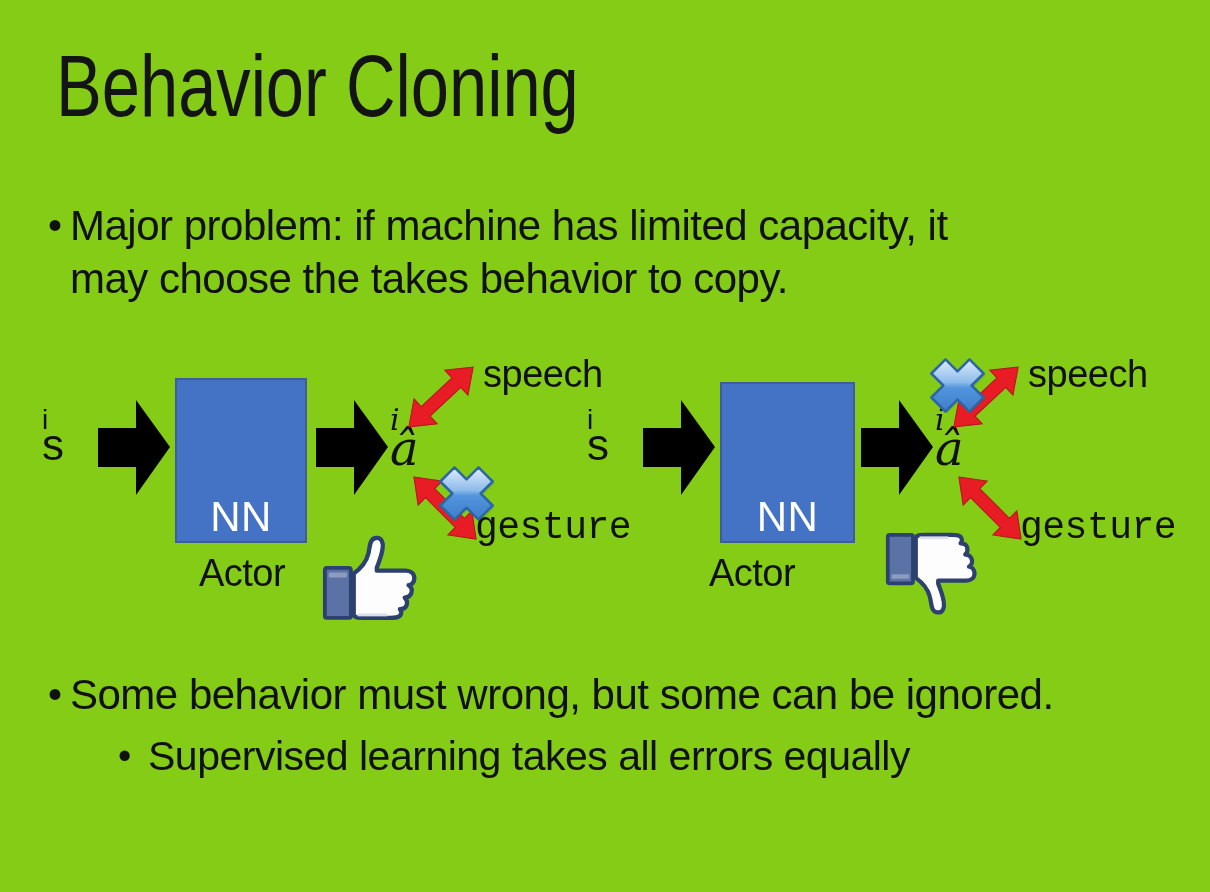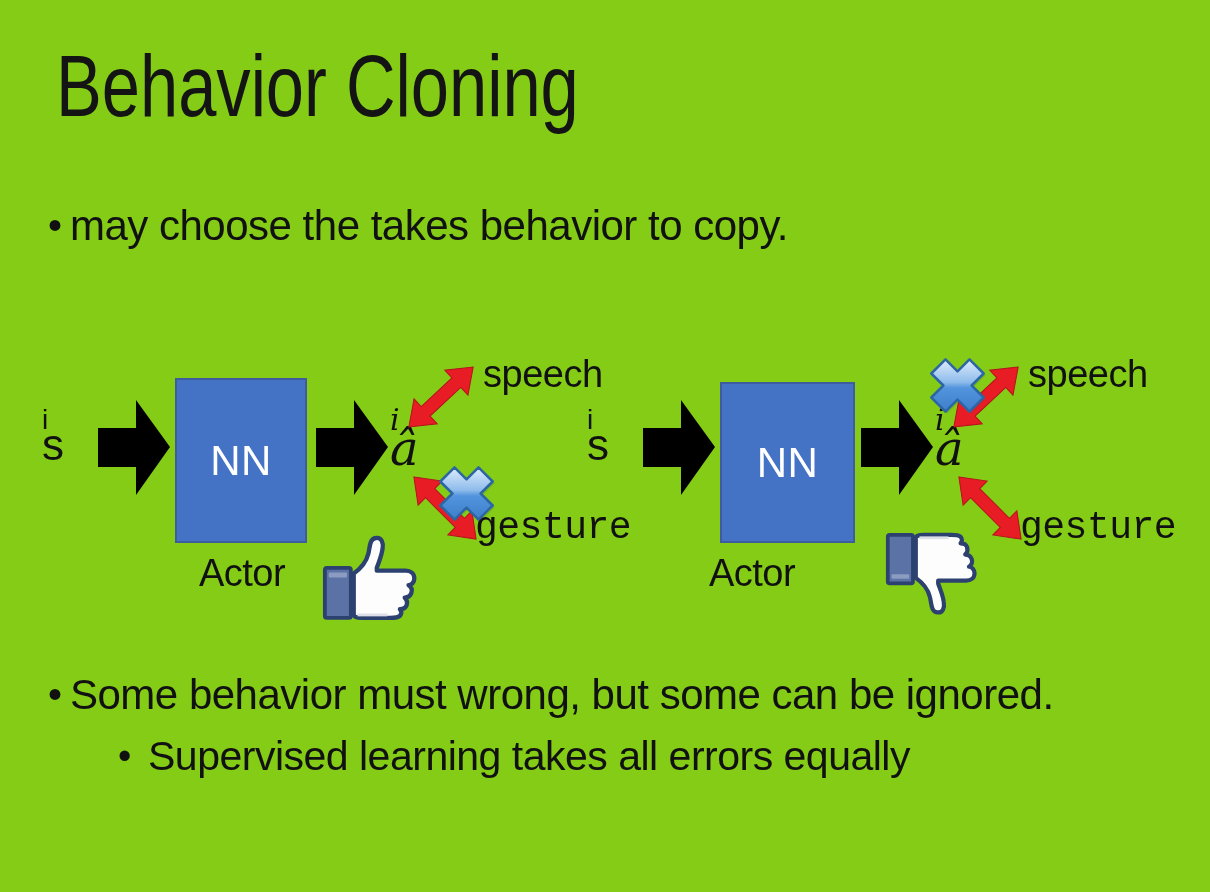--- a/index.html
+++ b/index.html
@@ -26,21 +26,21 @@
   
   .dg{position:absolute;top:350px;width:640px;height:300px;}
   .dg-left{left:0;}
   .dg-right{left:545px;}
   .dg *{position:absolute;}
   .input-label{left:42px;top:70px;font-size:44px;}
   .input-label sub,.output-label sub{font-size:28px;line-height:0;}
   .in-arrow{left:98px;top:50px;width:72px;height:95px;}
   .out-arrow{left:316px;top:50px;width:72px;height:95px;}
   .nn-box{left:175px;top:28px;width:132px;height:165px;background:#4472c4;border:2px solid #3e5c9e;
-          display:flex;align-items:center;justify-content:center;box-sizing:border-box;}
+          display:flex;align-items:flex-end;justify-content:center;box-sizing:border-box;}
   .dg-right .nn-box{top:32px;width:135px;height:161px;}
   .nn-label{position:static;color:#ffffff;font-size:42px;letter-spacing:0.5px;}
   .output-label{left:390px;top:70px;font-size:48px;font-family:"DejaVu Serif",serif;font-style:italic;}
   .output-label sub{font-size:30px;}
   .arrow-speech{left:395px;top:27px;width:92px;height:40px;transform:rotate(-43deg);}
   .arrow-gesture{left:399px;top:138px;width:92px;height:40px;transform:rotate(45deg);}
   .speech-label{left:477px;top:3px;font-size:38px;letter-spacing:-0.5px;margin-left:6px;}
   .gesture-label{left:475px;top:156px;font-size:38px;letter-spacing:-0.5px;font-family:Liberation Mono, monospace;}
   .x-icon{width:66px;height:66px;}
   .dg-left .x-icon{left:433px;top:110px;}
@@ -69,20 +69,21 @@
 
 <div class="slide">
 
   <div class="title">
     <span class="title-text">Behavior Cloning</span>
   </div>
 
   <div class="bullet b1">
     <span class="dot">•</span>
     <span class="btext">
+      <span class="bline">Major problem: if machine has limited capacity, it</span>
       <span class="bline">may choose the takes behavior to copy.</span>
     </span>
   </div>
 
   <div class="dg dg-left">
     <span class="input-label">
         <span>s</span>
         <sub>i</sub>
       </span>
     <span class="in-arrow">

